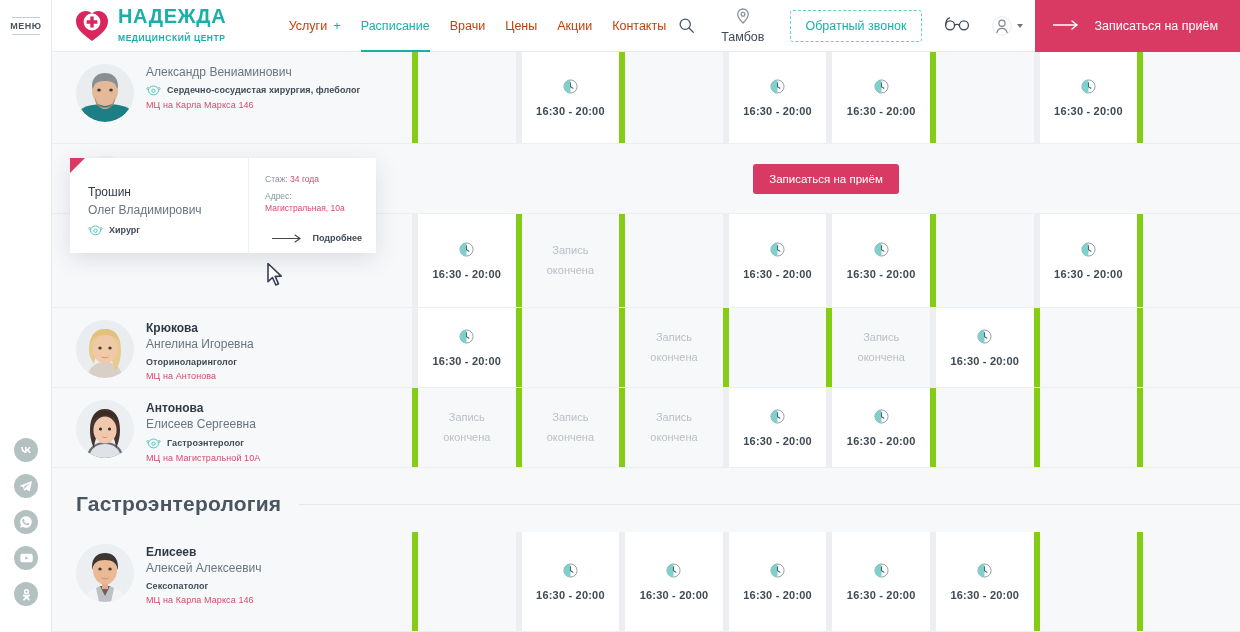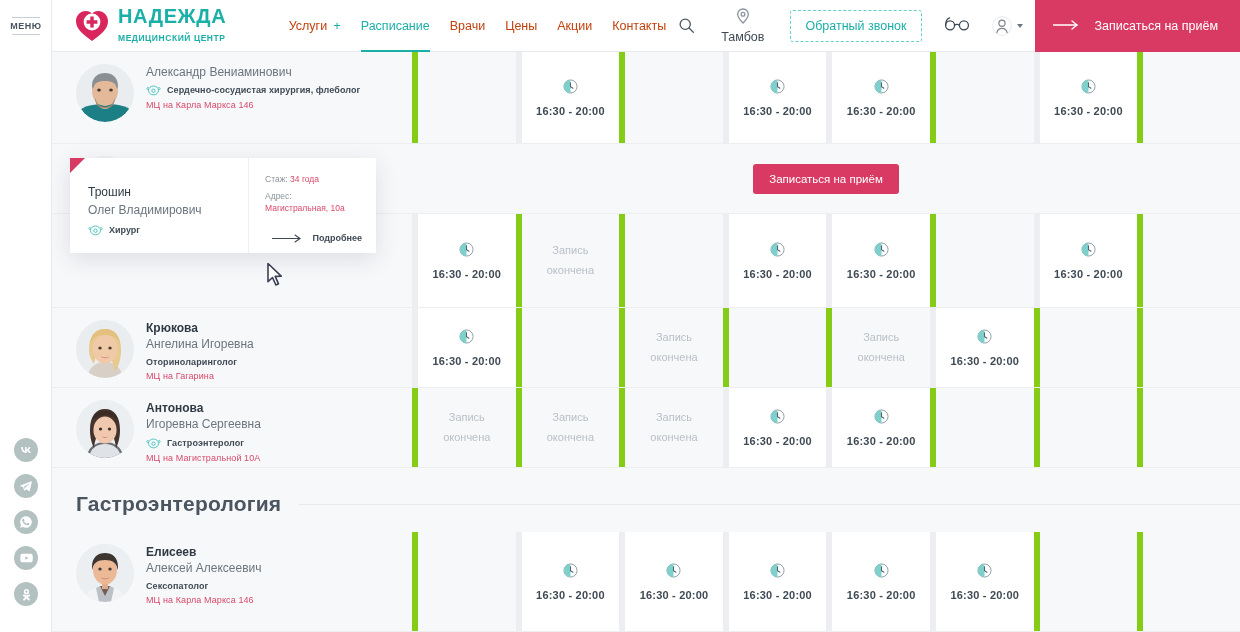--- a/index.html
+++ b/index.html
@@ -461,21 +461,21 @@
               <path d="M25 36c2 2 6 2 8 0-1 3-7 3-8 0z" fill="#c96a72"></path>
             </g>
           </svg>
         </div>
         <div class="doc-text">
           <div class="doc-surname">Крюкова</div>
           <div class="doc-name">Ангелина Игоревна</div>
           <div class="doc-spec">
             <span class="txt">Оториноларинголог</span>
           </div>
-          <div class="doc-addr">МЦ на Гагарина</div>
+          <div class="doc-addr">МЦ на Антонова</div>
         </div>
       </div>
       <div class="cells">
         <div class="cell free" style="left:0px;">
           <span class="clock">
             <svg width="15" height="15" viewBox="0 0 16 16">
                 <circle cx="8" cy="8" r="7" fill="none" stroke="#8d9aa3" stroke-width="1"></circle>
                 <path d="M8 1a7 7 0 000 14z" fill="#7ed0cc"></path>
                 <path d="M8 4v4.3l2.6 1.6" fill="none" stroke="#55606a" stroke-width="1.1" stroke-linecap="round"></path>
               </svg>
@@ -524,21 +524,21 @@
               <ellipse cx="29" cy="30" rx="11.6" ry="13.6" fill="#f0c8ae"></ellipse>
               <path d="M16 21c2-7 7-10 13-10s11 3 13 10c-3-4-7-6-13-6s-10 2-13 6z" fill="#3a2b24"></path>
               <ellipse cx="24.5" cy="29" rx="1.6" ry="1.5" fill="#3a2b24"></ellipse>
               <ellipse cx="33.5" cy="29" rx="1.6" ry="1.5" fill="#3a2b24"></ellipse>
               <path d="M26 36c1.6 1.7 4.4 1.7 6 0-1 2.6-5 2.6-6 0z" fill="#c06a6e"></path>
             </g>
           </svg>
         </div>
         <div class="doc-text">
           <div class="doc-surname">Антонова</div>
-          <div class="doc-name">Игоревна Сергеевна</div>
+          <div class="doc-name">Елисеев Сергеевна</div>
           <div class="doc-spec">
             <svg width="15" height="12" viewBox="0 0 17 13" fill="none" stroke="#49c3bd" stroke-width="1.1">
               <path d="M3.2 4.2C2.2 3.4 1 3.6 1 4.9c0 1 1 1.5 1.8 1.5"></path>
               <path d="M13.8 4.2c1-.8 2.2-.6 2.2.7 0 1-1 1.5-1.8 1.5"></path>
               <ellipse cx="8.5" cy="7" rx="5.7" ry="5"></ellipse>
               <circle cx="8.5" cy="7.3" r="1.9"></circle>
             </svg>
             <span class="txt">Гастроэнтеролог</span>
           </div>
           <div class="doc-addr">МЦ на Магистральной 10А</div>

